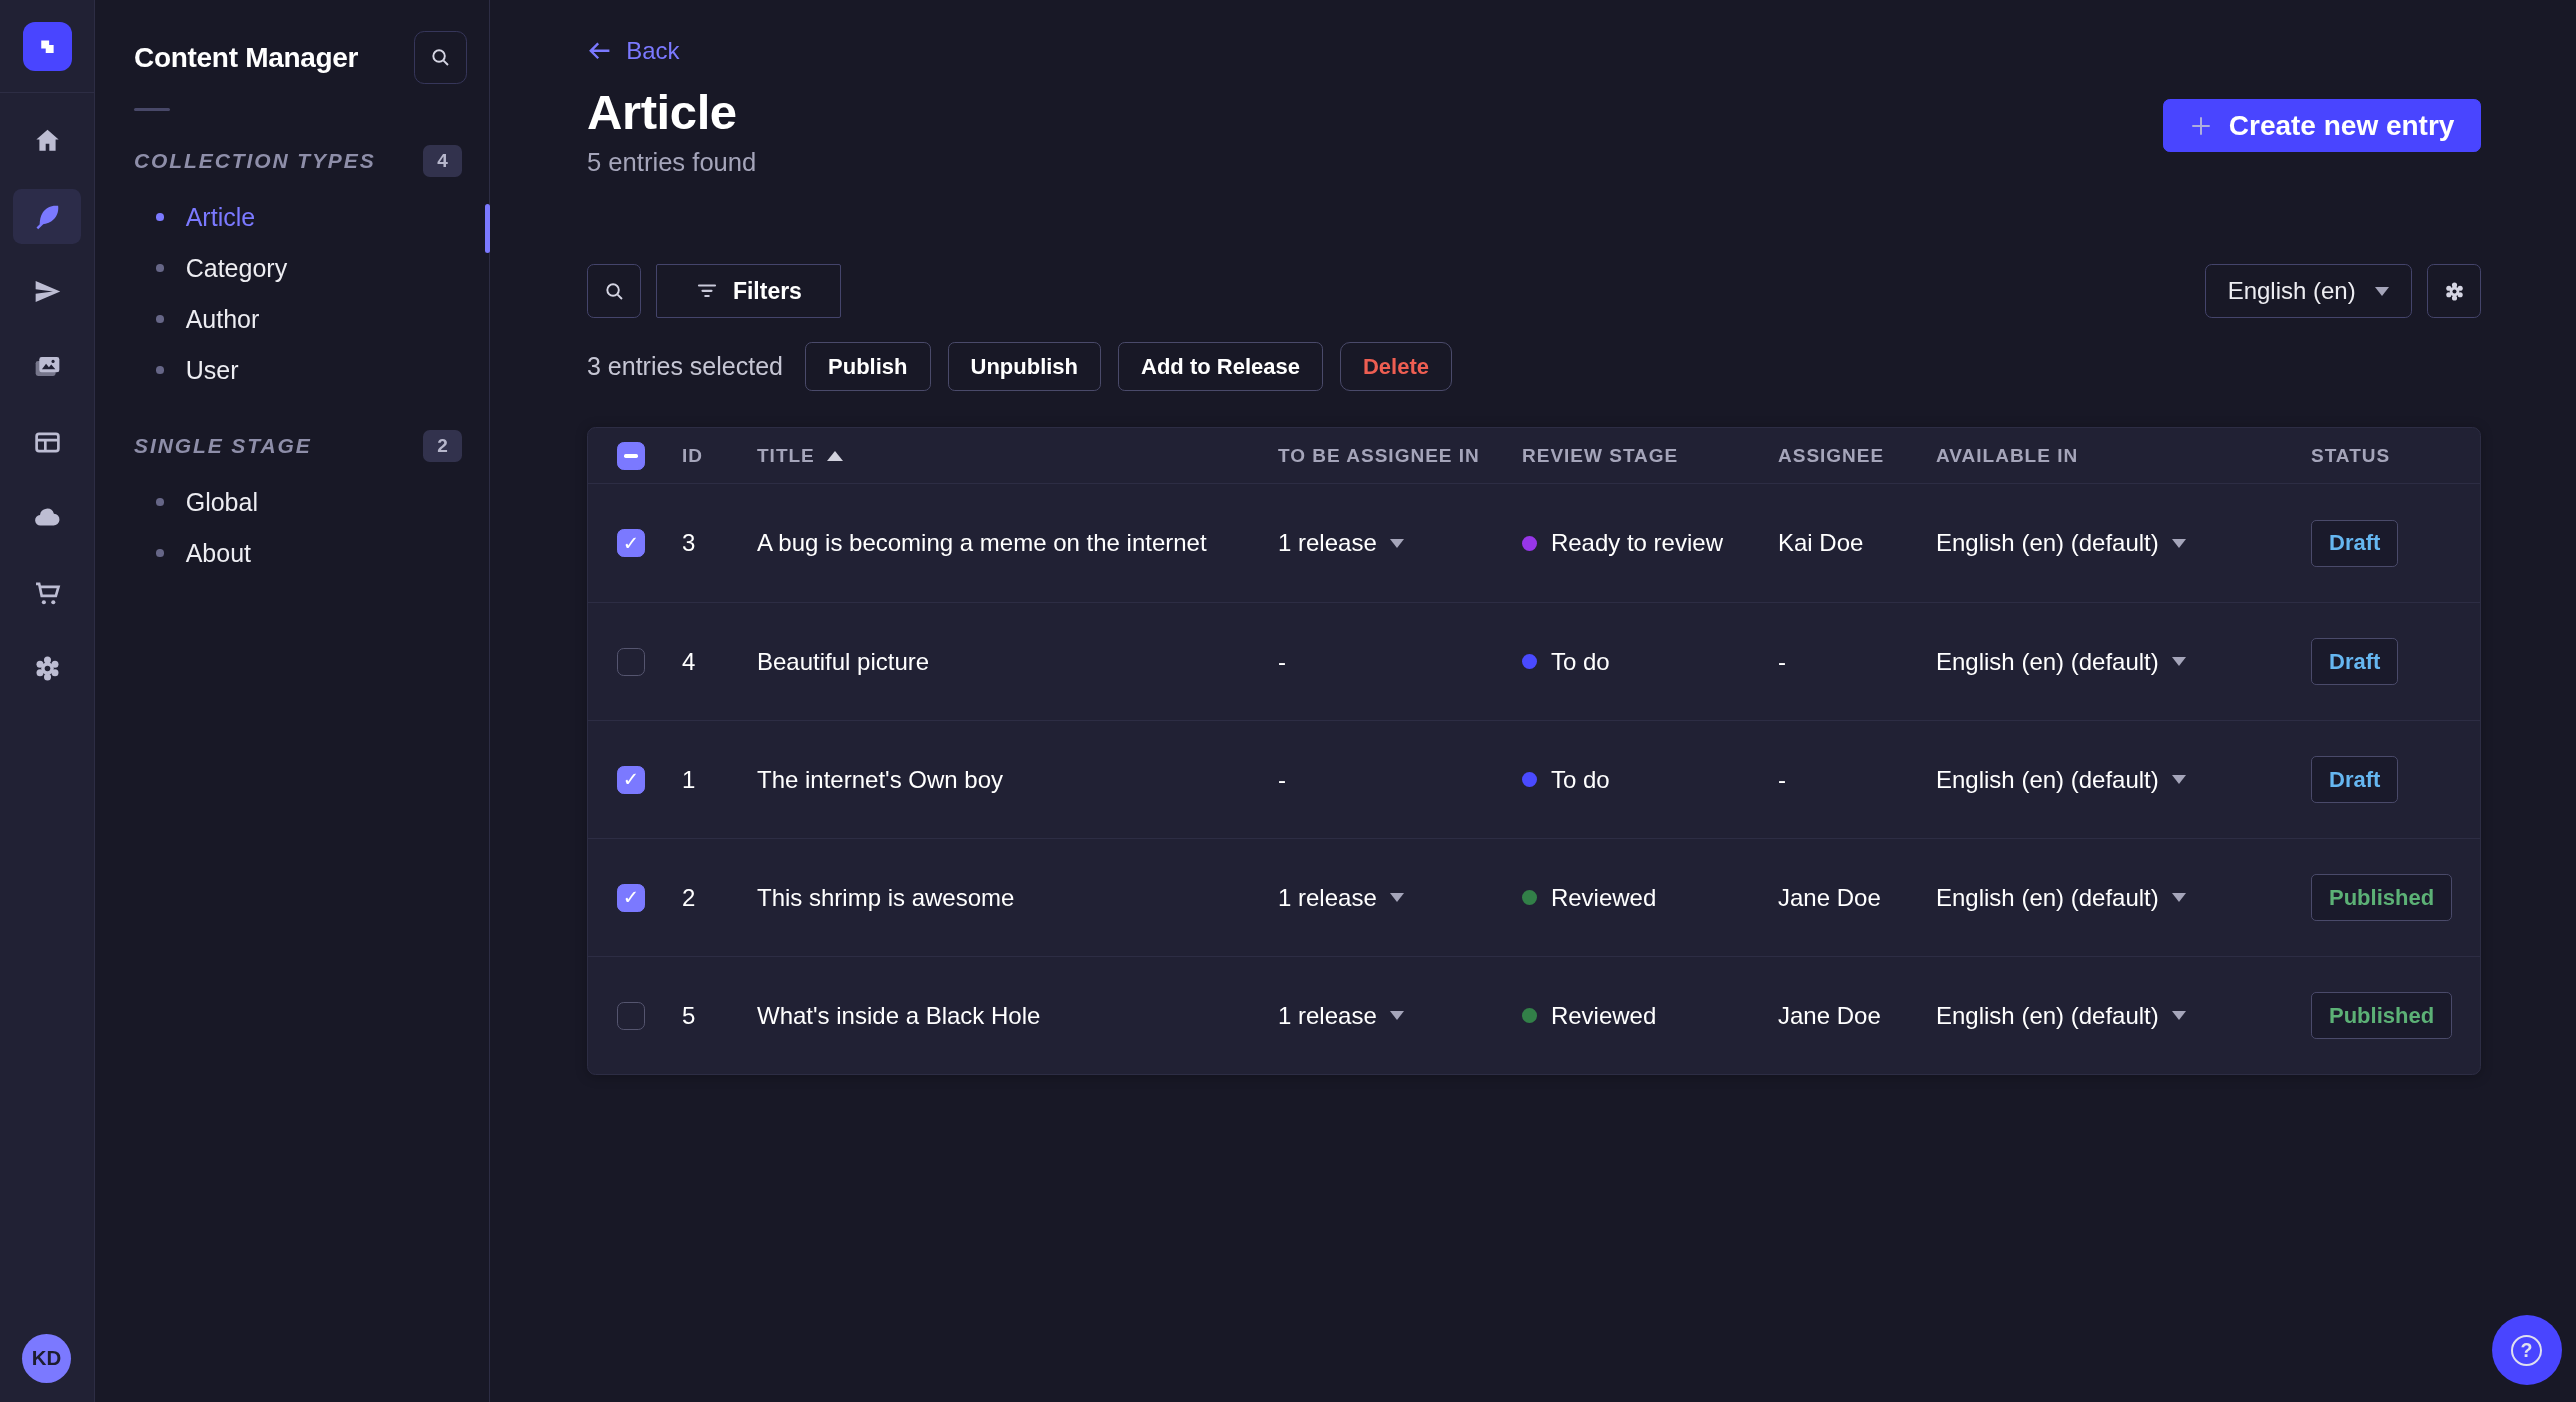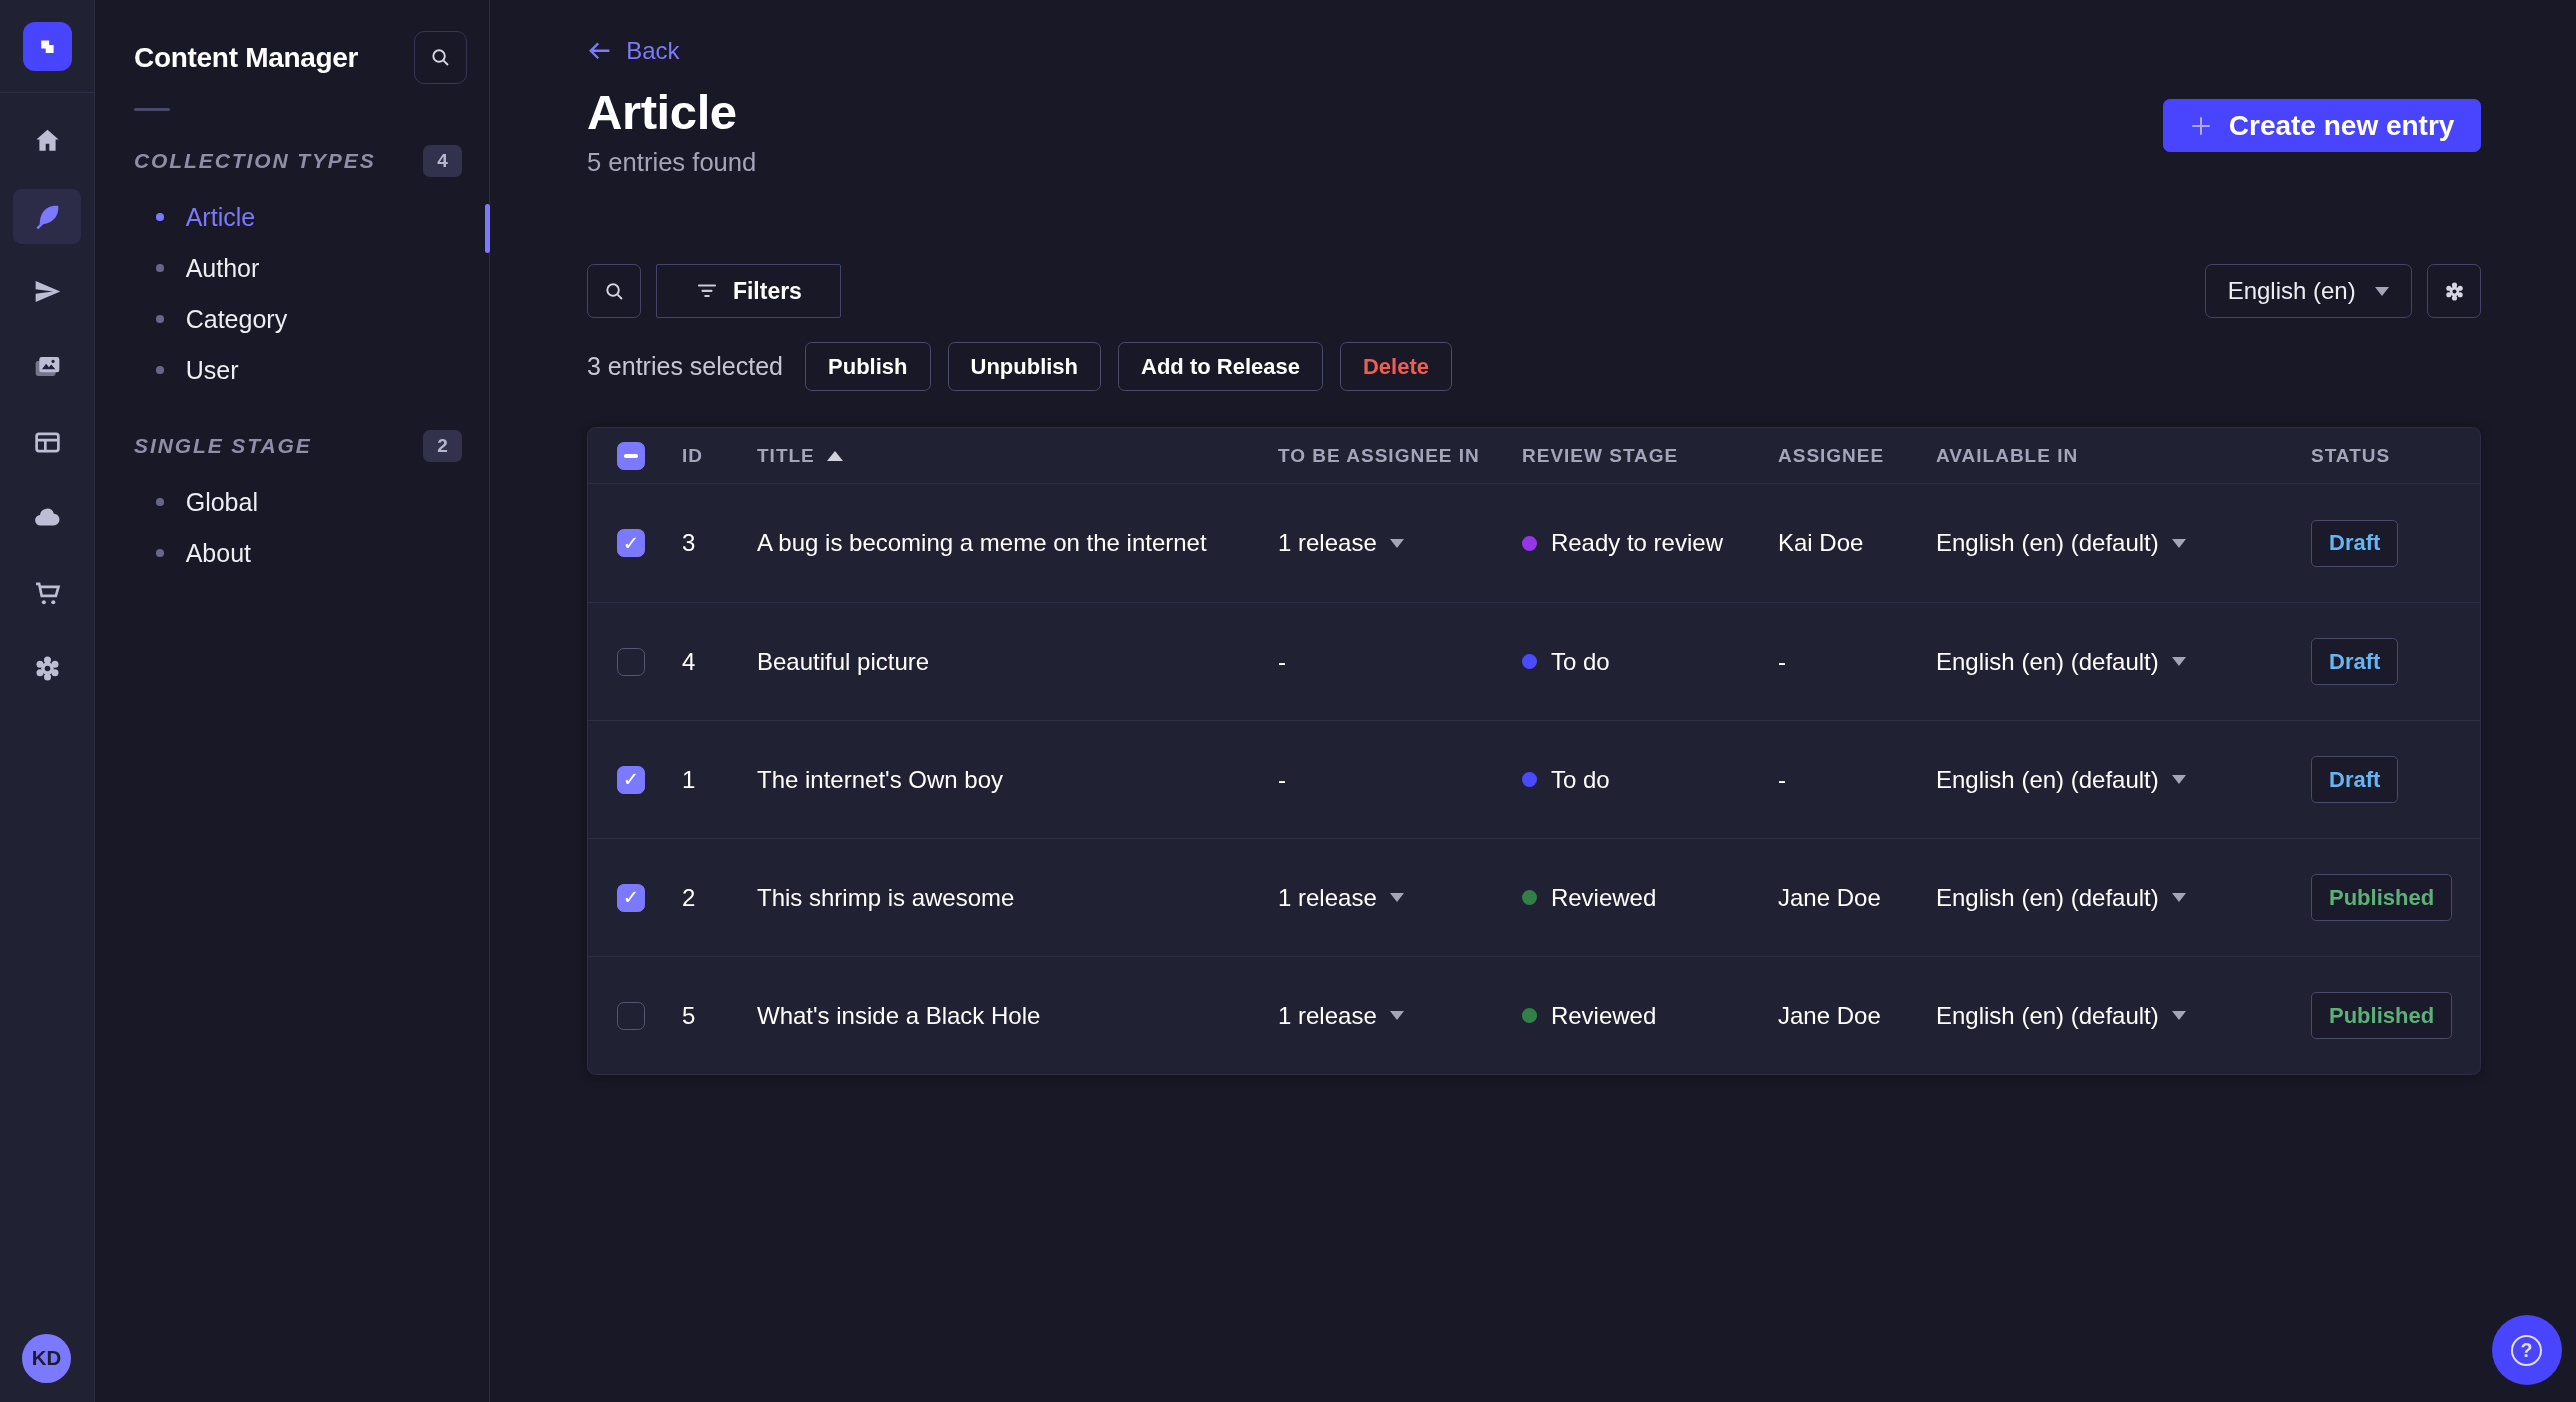--- a/index.html
+++ b/index.html
@@ -54,21 +54,21 @@
   .icon-btn { width:54px; height:54px; border-radius:6.8px; border:0.9px solid #44446b; background:transparent; display:flex; align-items:center; justify-content:center; color:#d5d5e3; cursor:pointer; }
   .icon-btn svg { width:23px; height:23px; }
   .filters-btn { margin-left:15.3px; height:54px; border-radius:2px; border:0.9px solid #44446b; background:transparent; padding:0 38px; display:flex; align-items:center; gap:13.6px; color:var(--text); font-size:23px; font-weight:600; cursor:pointer; font-family:inherit; }
   .filters-btn svg { width:24px; height:24px; color:#c9c9da; }
   .toolbar-right { margin-left:auto; display:flex; align-items:center; gap:15.3px; }
   .locale-select { height:54px; border-radius:6.8px; border:0.9px solid #44446b; padding:0 22px; display:flex; align-items:center; gap:19px; color:#ededf2; font-size:24px; cursor:pointer; background:transparent; font-family:inherit; }
 
   .selection-row { margin-top:24px; display:flex; align-items:center; gap:17px; height:49px; }
   .selection-text { font-size:25px; color:#c6c6d4; margin-right:5.1px; }
   .sel-btn { height:49px; border-radius:6.8px; border:0.9px solid var(--border-strong); background:transparent; padding:0 22px; color:var(--text); font-size:22px; font-weight:600; cursor:pointer; font-family:inherit; }
-  .sel-btn.danger { color:var(--danger); }
+  .sel-btn.danger { color:var(--danger);border-radius:10px; }
 
   
   .panel { margin-top:36px; background:var(--surface); border:0.9px solid var(--border); border-radius:8.5px; overflow:hidden; box-shadow:0 1.7px 12px rgba(0,0,0,.25); }
   .trow { display:grid; grid-template-columns:65px 75px 521px 244px 256px 158px 375px auto; align-items:center; padding-left:29px; }
   .thead { height:56px; border-bottom:0.9px solid var(--border); }
   .th { font-size:19px; font-weight:700; color:var(--text2); letter-spacing:1px; display:flex; align-items:center; cursor:pointer; }
   .tbody-row { height:118px; cursor:pointer; }
   .tbody-row + .tbody-row { border-top:0.9px solid var(--border); }
   .cell { font-size:24px; color:var(--text); display:flex; align-items:center; }
   .checkbox { width:28px; height:28px; border-radius:6.8px; border:1.7px solid #55556f; background:transparent; display:flex; align-items:center; justify-content:center; color:#fff; font-size:19.6px; cursor:pointer; }
@@ -173,25 +173,25 @@
         <span class="section-label">COLLECTION TYPES</span>
         <span class="section-badge">4</span>
       </div>
       <div class="items">
         <div class="item active">
             <span class="bullet"></span>
             <span class="item-label">Article</span>
           </div>
         <div class="item">
             <span class="bullet"></span>
+            <span class="item-label">Category</span>
+          </div>
+        <div class="item">
+            <span class="bullet"></span>
             <span class="item-label">Author</span>
-          </div>
-        <div class="item">
-            <span class="bullet"></span>
-            <span class="item-label">Category</span>
           </div>
         <div class="item">
             <span class="bullet"></span>
             <span class="item-label">User</span>
           </div>
       </div>
     </div>
 
     <div class="section">
       <div class="section-head">

